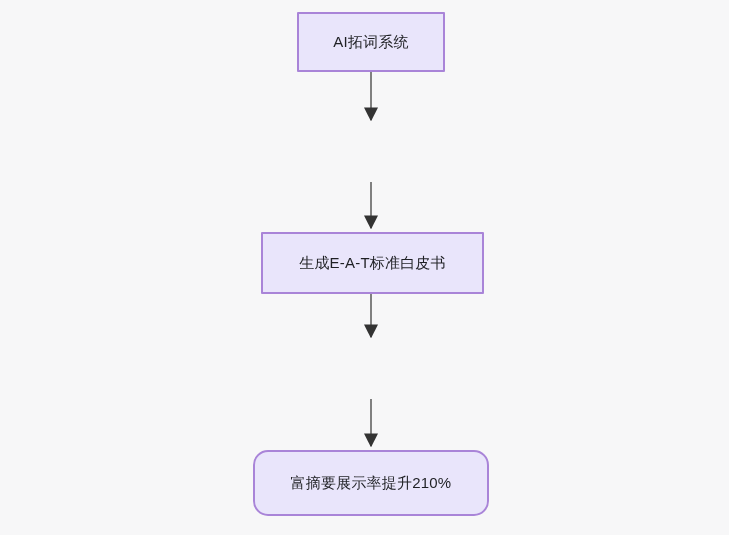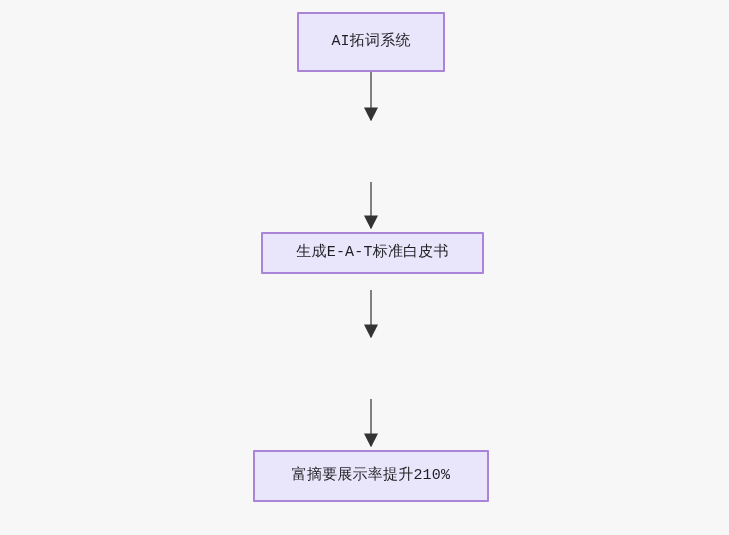--- a/index.html
+++ b/index.html
@@ -42,29 +42,29 @@
     justify-content: center;
     z-index: 2;
   }
   .node-label {
     color: #1f2024;
     font-size: 15px;
     line-height: 1.2;
     letter-spacing: 0.2px;
     white-space: nowrap;
     text-align: center;
-    font-family: Liberation Mono, monospace;
+    font-family: Liberation Sans, sans-serif;
   }
 
   
   #node-0 { left: 297px; top: 12px;  width: 148px; height: 60px; }
   #node-1 { left: 275px; top: 124px; width: 191px; height: 58px; }
-  #node-2 { left: 261px; top: 232px; width: 223px; height: 42px; }
+  #node-2 { left: 261px; top: 232px; width: 223px; height: 62px; }
   #node-3 { left: 265px; top: 341px; width: 214px; height: 58px; }
-  #node-4 { left: 253px; top: 450px; width: 236px; height: 52px; }
+  #node-4 { left: 253px; top: 450px; width: 236px; height: 66px; border-radius: 15px; }
 </style>
 </head>
 <body>
 
 <div id="flow-canvas">
 
   <svg id="connectors" viewBox="0 0 729 535" xmlns="http://www.w3.org/2000/svg">
     <defs>
       <marker id="arrow" viewBox="0 0 10 10" refX="9" refY="5" markerWidth="7" markerHeight="7" orient="auto-start-reverse">
         <path d="M 0 0 L 10 5 L 0 10 z" fill="#333333"></path>

